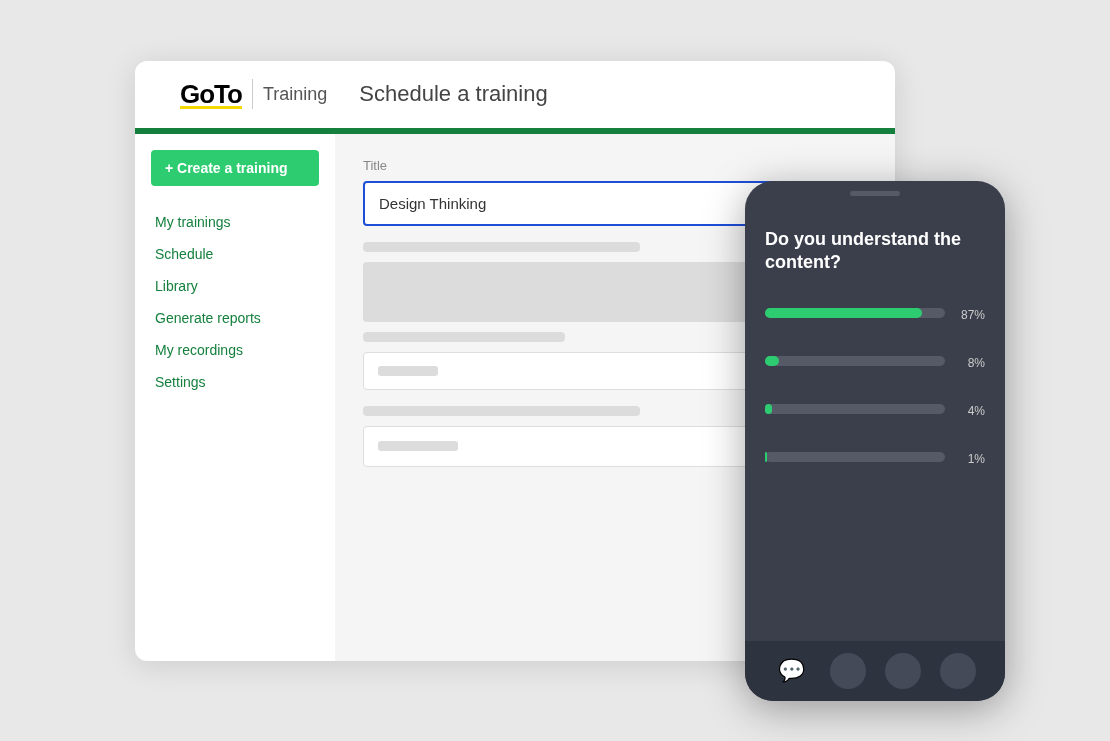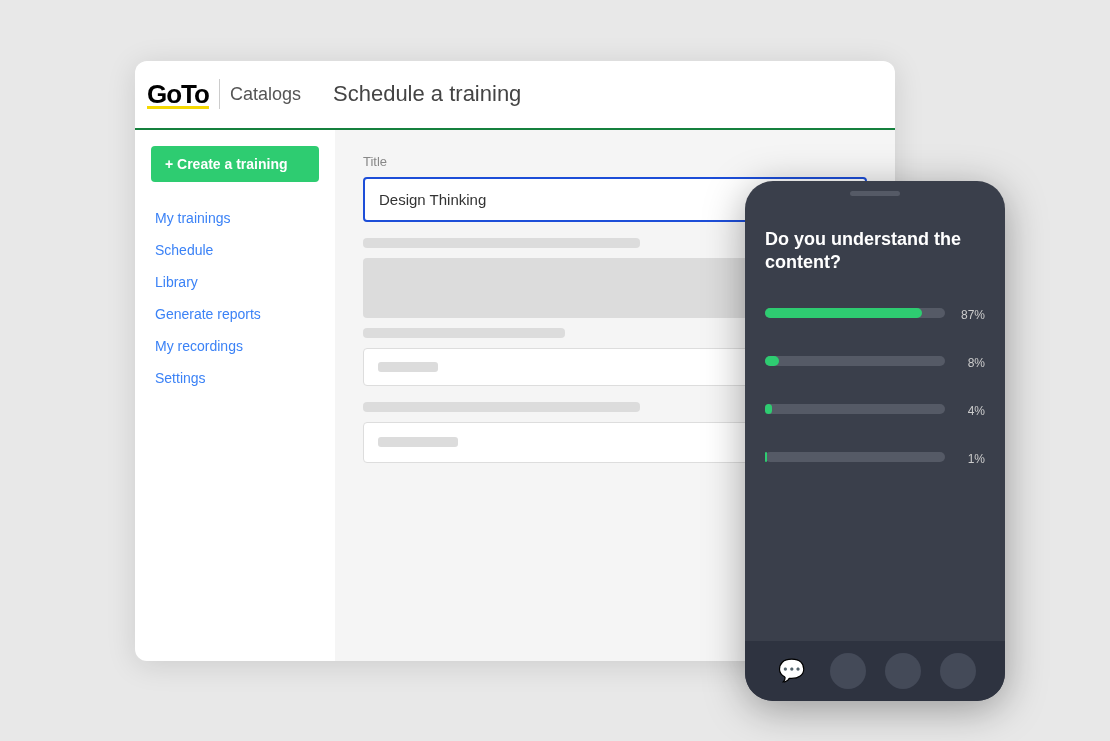--- a/index.html
+++ b/index.html
@@ -32,22 +32,22 @@
       box-shadow: 0 4px 30px rgba(0,0,0,0.12);
       display: flex;
       flex-direction: column;
       overflow: hidden;
     }
 
     
     .card-header {
       display: flex;
       align-items: center;
-      padding: 18px 12px;
-      border-bottom: 2px solid #15803d;
+      padding: 18px 45px;
+      border-bottom: 6px solid #15803d;
       gap: 16px;
     }
 
     .logo-area {
       display: flex;
       align-items: center;
       gap: 10px;
     }
 
     .goto-logo {
@@ -114,21 +114,21 @@
     }
 
     .sidebar-nav {
       list-style: none;
       padding: 0 16px;
     }
 
     .sidebar-nav li {
       padding: 8px 4px;
       font-size: 14px;
-      color: #3b82f6;
+      color: #15803d;
       cursor: pointer;
     }
 
     
     .content-area {
       flex: 1;
       background: #f5f5f5;
       padding: 24px 28px;
       border-radius: 0 0 12px 0;
     }
@@ -333,21 +333,21 @@
 <div class="scene">
 
   <div class="main-card">
 
     <div class="card-header">
       <div class="logo-area">
         <div class="goto-logo">
           <span>GoTo</span>
         </div>
         <div class="logo-divider"></div>
-        <div class="logo-subtitle">Catalogs</div>
+        <div class="logo-subtitle">Training</div>
       </div>
       <div class="header-title">Schedule a training</div>
     </div>
 
     <div class="card-body">
 
       <div class="sidebar">
         <button class="create-btn">+ Create a training</button>
         <ul class="sidebar-nav">
           <li>My trainings</li>

